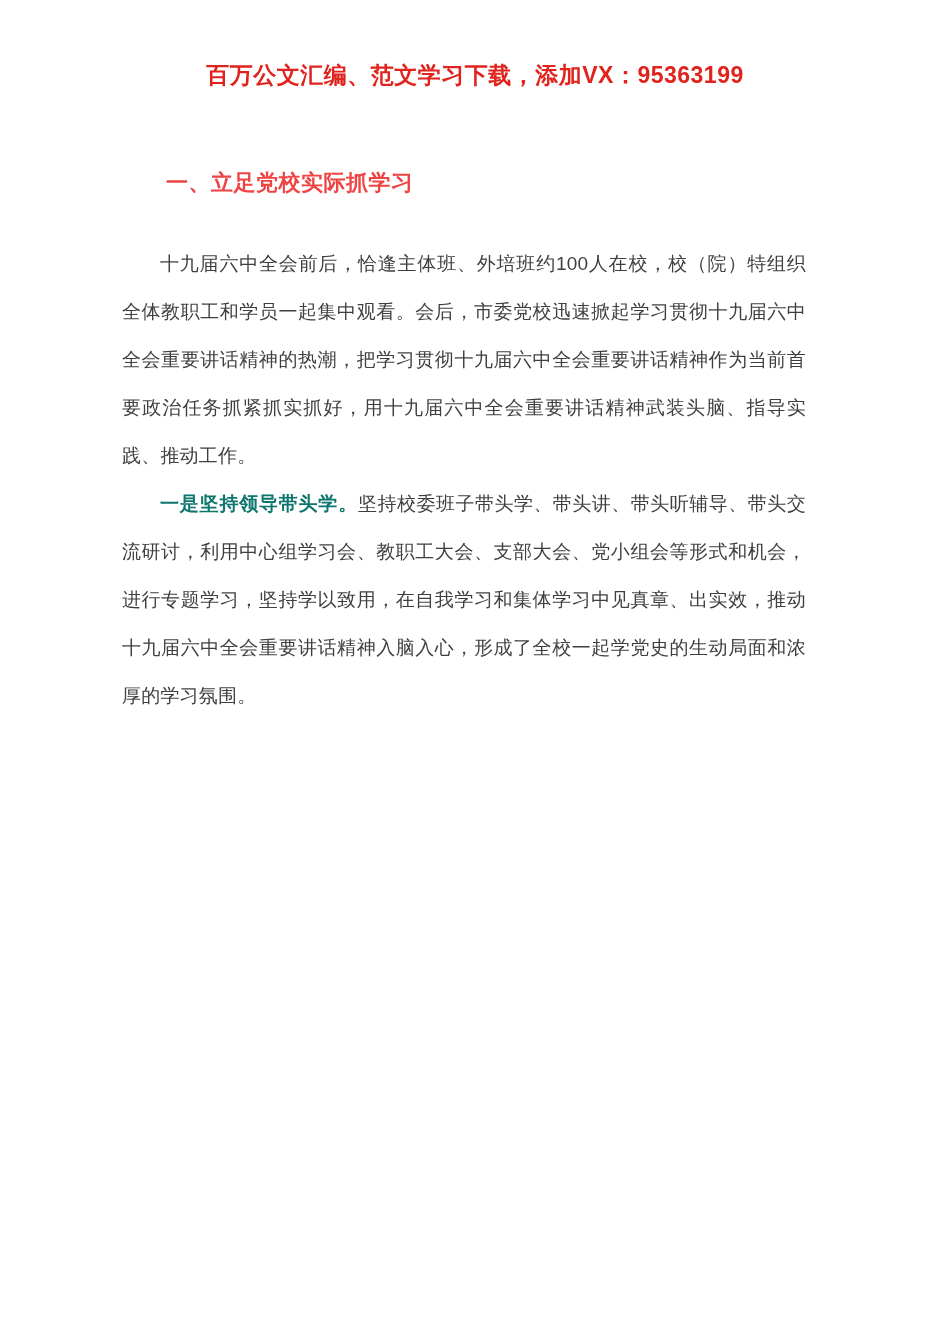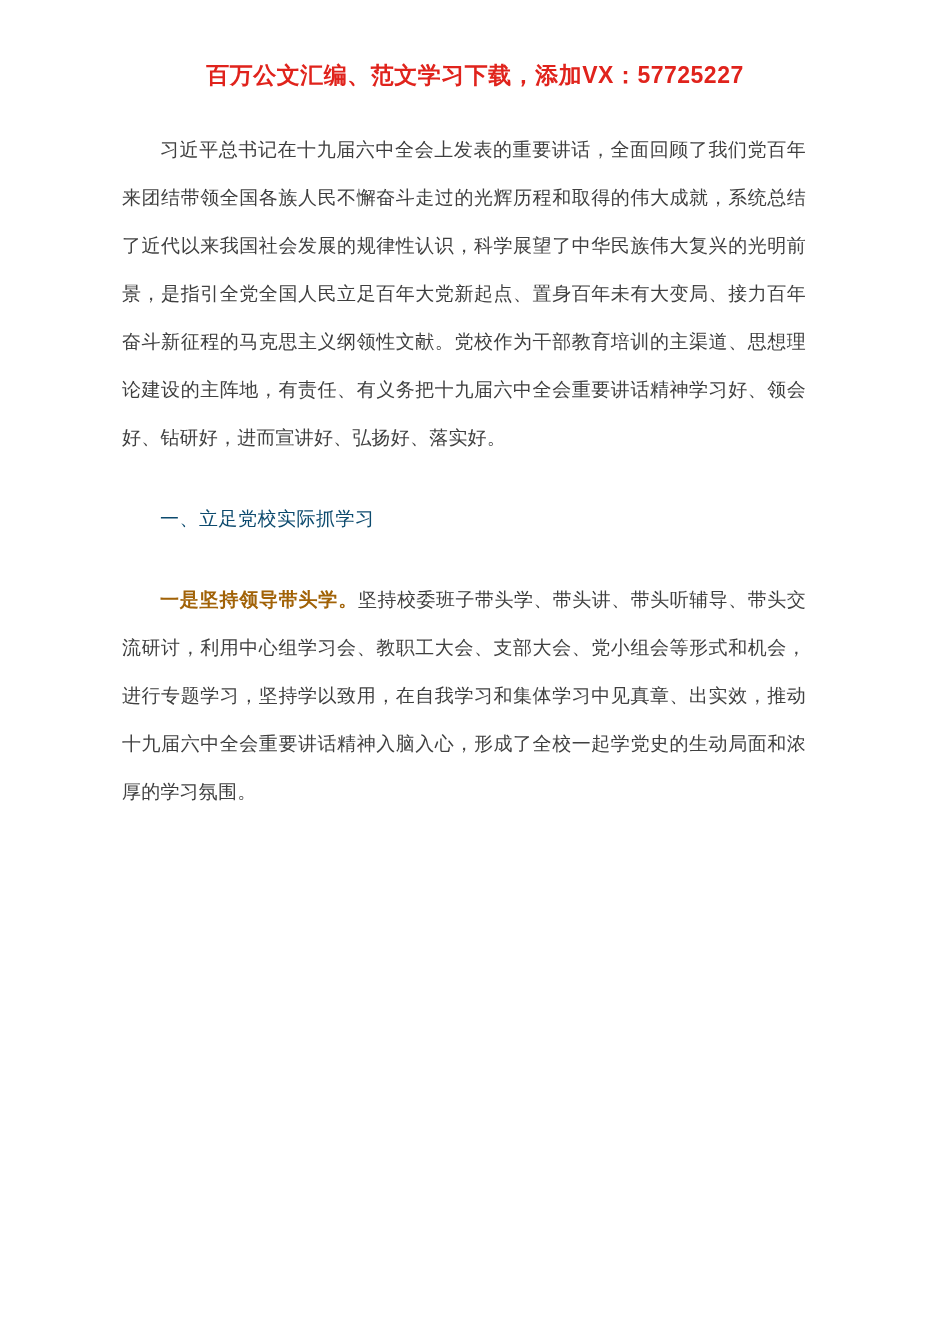--- a/index.html
+++ b/index.html
@@ -63,46 +63,46 @@
     margin-top: 0;
   }
 
   .gap-before {
     margin-top: 33px;
   }
 
   .section-heading {
     margin: 0;
     margin-top: 33px;
-    font-size: 19px;
+    font-size: 22px;
     line-height: 48px;
-    font-weight: 400;
-    color: #0c4a6e;
+    font-weight: 700;
+    color: #ef4444;
     text-indent: 2em;
     letter-spacing: 0.5px;
   }
 
   .lead {
     font-weight: 700;
-    color: #a16207;
+    color: #0f766e;
     letter-spacing: 0.5px;
   }
 </style>
 </head>
 <body>
 
 <div class="page">
 
-  <div class="promo-header">百万公文汇编、范文学习下载，添加VX：57725227</div>
+  <div class="promo-header">百万公文汇编、范文学习下载，添加VX：95363199</div>
 
   <div class="doc-body">
 
-    <p class="para">习近平总书记在十九届六中全会上发表的重要讲话，全面回顾了我们党百年来团结带领全国各族人民不懈奋斗走过的光辉历程和取得的伟大成就，系统总结了近代以来我国社会发展的规律性认识，科学展望了中华民族伟大复兴的光明前景，是指引全党全国人民立足百年大党新起点、置身百年未有大变局、接力百年奋斗新征程的马克思主义纲领性文献。党校作为干部教育培训的主渠道、思想理论建设的主阵地，有责任、有义务把十九届六中全会重要讲话精神学习好、领会好、钻研好，进而宣讲好、弘扬好、落实好。</p>
 
     <p class="section-heading">一、立足党校实际抓学习</p>
 
+    <p class="para gap-before">十九届六中全会前后，恰逢主体班、外培班约100人在校，校（院）特组织全体教职工和学员一起集中观看。会后，市委党校迅速掀起学习贯彻十九届六中全会重要讲话精神的热潮，把学习贯彻十九届六中全会重要讲话精神作为当前首要政治任务抓紧抓实抓好，用十九届六中全会重要讲话精神武装头脑、指导实践、推动工作。</p>
 
     <p class="para gap-before"><span class="lead">一是坚持领导带头学。</span><span>坚持校委班子带头学、带头讲、带头听辅导、带头交流研讨，利用中心组学习会、教职工大会、支部大会、党小组会等形式和机会，进行专题学习，坚持学以致用，在自我学习和集体学习中见真章、出实效，推动十九届六中全会重要讲话精神入脑入心，形成了全校一起学党史的生动局面和浓厚的学习氛围。</span></p>
 
 
   </div>
 
 </div>
 
 </body></html>

